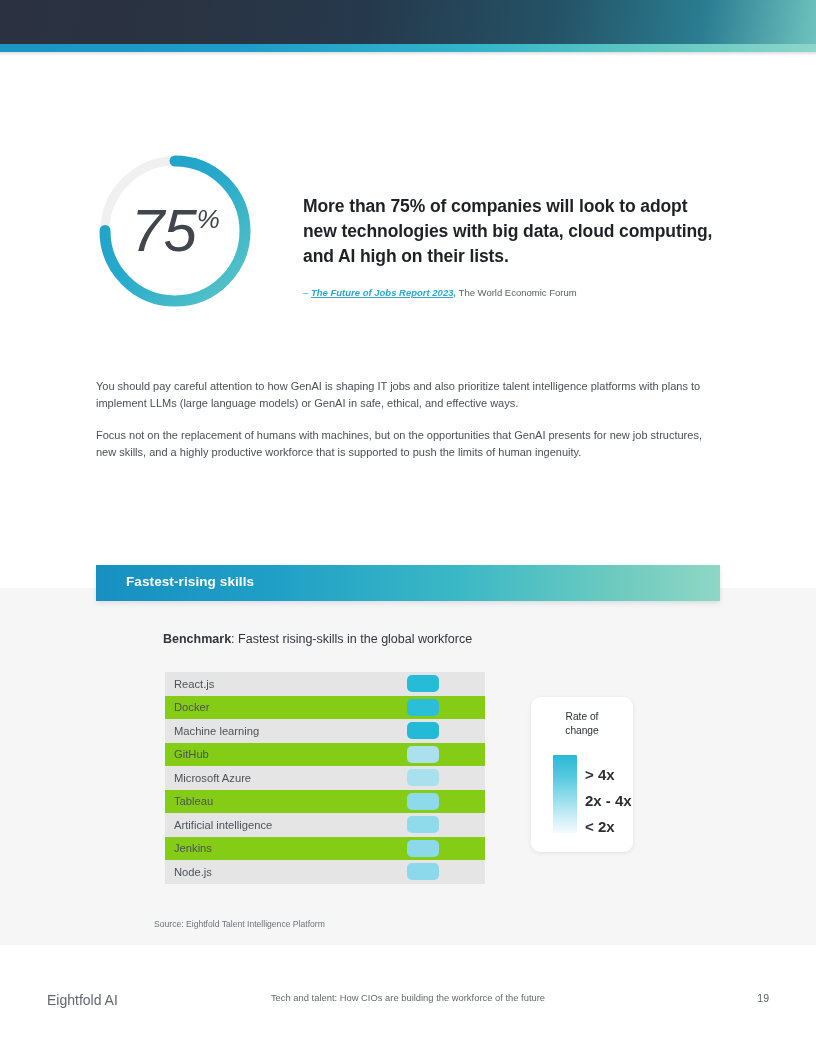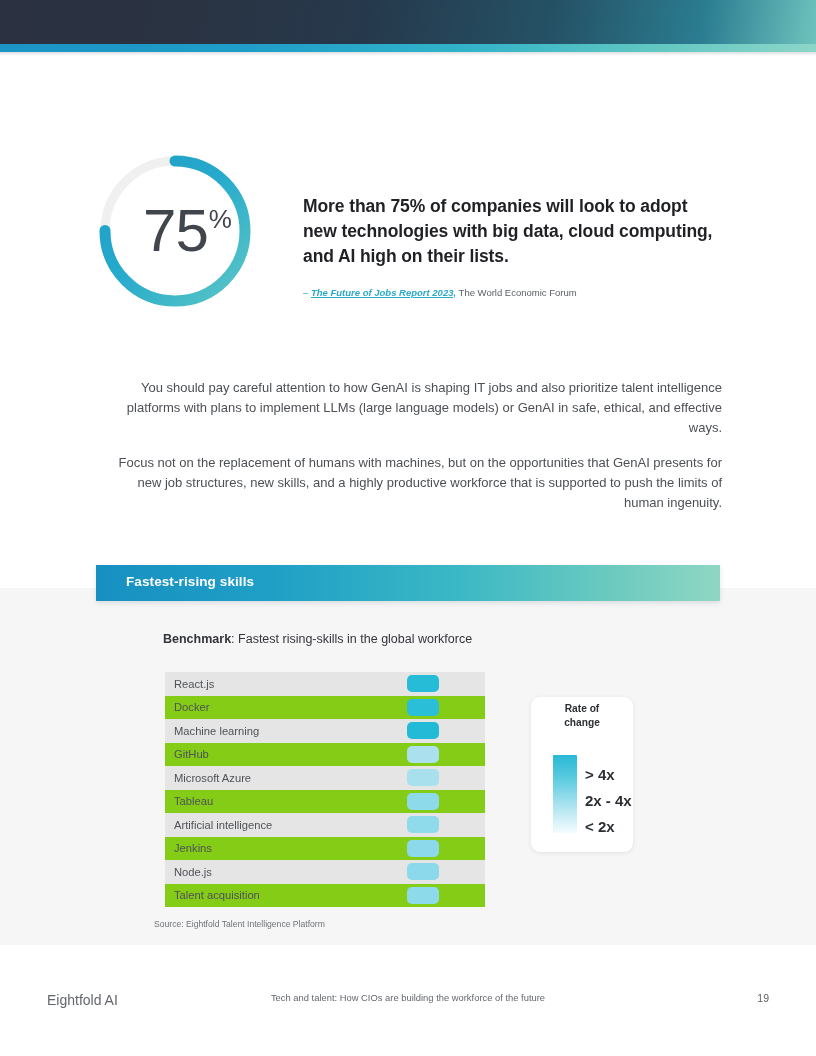--- a/index.html
+++ b/index.html
@@ -50,25 +50,26 @@
   .donut {
     position: absolute;
     left: 94px;
     top: 0px;
     width: 162px;
     height: 162px;
   }
   .donut svg { display: block; }
   .donut-label {
     position: absolute;
-    left: 12px; top: 0;
+    left: 0; top: 0;
     width: 162px; height: 162px;
     display: flex;
     align-items: center;
     justify-content: center;
+    font-style: italic;
   }
   .donut-num {
     font-size: 60px;
     font-weight: 300;
     color: #41454c;
     letter-spacing: -1px;
     line-height: 1;
   }
   .donut-pct {
     font-size: 26px;
@@ -110,24 +111,23 @@
 
   
   .body-copy {
     position: absolute;
     left: 96px;
     top: 378px;
     width: 626px;
   }
   .body-copy p {
     margin: 0 0 16px 0;
-    font-size: 13px;
+    font-size: 11px;
     line-height: 1.52;
     color: #4c5055;
-    text-align: right;
   }
   .body-copy p:last-child { margin-bottom: 16px; }
 
   
   .grey-panel {
     position: absolute;
     left: 0;
     top: 588px;
     width: 816px;
     height: 357px;
@@ -207,25 +207,25 @@
     left: 531px;
     top: 697px;
     width: 102px;
     height: 155px;
     background: #ffffff;
     border-radius: 9px;
     box-shadow: 0 1px 4px rgba(40,50,60,0.10);
   }
   .legend-title {
     position: absolute;
-    left: 0; top: 5px;
+    left: 0; top: 13px;
     width: 102px;
     text-align: center;
     font-size: 10.2px;
-    font-weight: bold;
+    font-weight: normal;
     color: #2c2f34;
     line-height: 1.36;
   }
   .legend-gradient {
     position: absolute;
     left: 22px;
     top: 58px;
     width: 24px;
     height: 78px;
     background: linear-gradient(180deg, #2ab9d6 0%, #53c8de 26%, #95dcec 55%, #cdeef6 80%, #f4fcfe 100%);
@@ -358,24 +358,20 @@
       <div class="skill-swatch" style="background: rgb(143, 219, 235);"></div>
     </div>
     <div class="skill-row plain">
       <div class="skill-name">Jenkins</div>
       <div class="skill-swatch" style="background: rgb(139, 217, 234);"></div>
     </div>
     <div class="skill-row alt">
       <div class="skill-name">Node.js</div>
       <div class="skill-swatch" style="background: rgb(139, 217, 234);"></div>
     </div>
-    <div class="skill-row plain">
-      <div class="skill-name">Talent acquisition</div>
-      <div class="skill-swatch" style="background: rgb(140, 218, 234);"></div>
-    </div>
   </div>
 
 <div class="chart-source">Source: Eightfold Talent Intelligence Platform</div>
 
 <div class="legend-card">
   <div class="legend-title">
     <span>Rate of</span><br>
     <span>change</span>
   </div>
   <div class="legend-gradient"></div>

